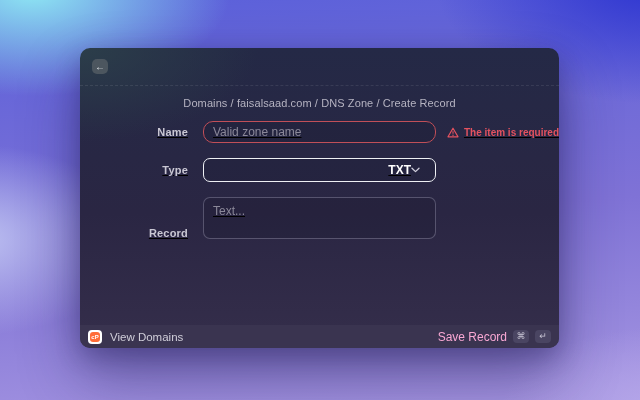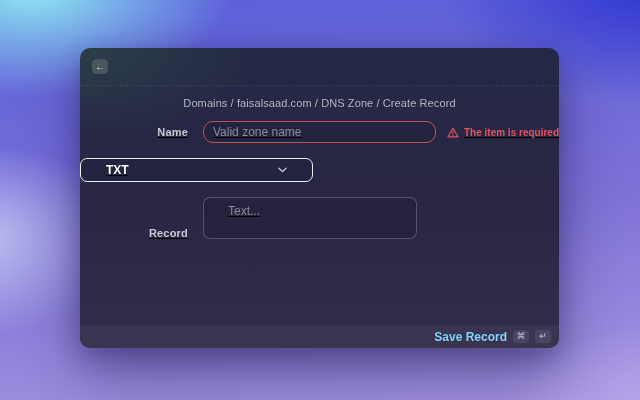--- a/index.html
+++ b/index.html
@@ -48,27 +48,27 @@
   .text-input {
     width:233px; height:22px; border:1px solid rgba(182,178,205,0.34); border-radius:10px;
     background:rgba(12,12,30,0.14); color:#edecf2; font-size:12px; padding:0 9px;
     font-family:"Liberation Sans", sans-serif; outline:none;
   }
   .text-input::placeholder, .textarea::placeholder { color:#8b8899; }
   .text-input.invalid { border:1.5px solid #c14f58; }
   .select {
     width:233px; height:24px; border:1.5px solid #eef0f4; border-radius:7px;
     background:rgba(12,12,30,0.10); color:#ffffff; font-size:12px; font-weight:700;
-    display:flex; align-items:center; justify-content:space-between; padding:0 25px;
+    display:flex; align-items:center; justify-content:flex-end; padding:0 15px;
     cursor:pointer;
   }
   .chevron { display:flex; align-items:center; }
   .textarea {
-    width:214px; height:42px; border:1px solid rgba(182,178,205,0.34); border-radius:7px;
-    background:rgba(12,12,30,0.14); color:#edecf2; font-size:12px; padding:6px 24px;
+    width:233px; height:42px; border:1px solid rgba(182,178,205,0.34); border-radius:7px;
+    background:rgba(12,12,30,0.14); color:#edecf2; font-size:12px; padding:6px 9px;
     font-family:"Liberation Sans", sans-serif; resize:none; outline:none;
   }
   .error {
     display:flex; align-items:center; margin-left:11px; color:#e4525f;
     font-size:10px; font-weight:700; white-space:nowrap;
   }
   .error svg { margin-right:5px; flex:0 0 auto; }
   .modal-footer {
     flex:0 0 23px; height:23px; background:#3a3450; display:flex; align-items:center;
     padding:0 8px;
@@ -78,21 +78,21 @@
     width:14px; height:14px; background:#ffffff; border-radius:4px;
     display:flex; align-items:center; justify-content:center;
   }
   .cp-logo-inner {
     width:10px; height:10px; background:#ff6c37; border-radius:3px;
     color:#ffffff; font-size:6px; font-weight:700; line-height:10px; text-align:center;
   }
   .view-domains { margin-left:8px; color:#d0ced9; font-size:11.5px; }
   .footer-right { margin-left:auto; display:flex; align-items:center; }
   .save-record {
-    background:none; border:none; color:#7dd3fc; font-size:12px; font-weight:700;
+    background:none; border:none; color:#f9a8d4; font-size:12px; font-weight:400;
     font-family:"Liberation Sans", sans-serif; cursor:pointer; padding:0;
   }
   .key {
     width:16px; height:13px; margin-left:6px; background:#4a4562; border-radius:4px;
     color:#c6c3d2; font-size:9px; line-height:13px; text-align:center;
   }
 </style>
 </head>
 <body>
 
@@ -118,39 +118,46 @@
             <path d="M6 1.2 L11 9.8 L1 9.8 Z" fill="none" stroke="#e4525f" stroke-width="1.2" stroke-linejoin="round"></path>
             <line x1="6" y1="4.3" x2="6" y2="6.8" stroke="#e4525f" stroke-width="1.1"></line>
             <circle cx="6" cy="8.3" r="0.7" fill="#e4525f"></circle>
           </svg>
           <span>The item is required</span>
         </div>
       </div>
 
 
       <div class="row">
+        <div class="label-col">Type</div>
         <div class="select ctrl">
           <span>TXT</span>
           <span class="chevron">
             <svg width="9" height="6" viewBox="0 0 9 6">
               <path d="M1 1.2 L4.5 4.6 L8 1.2" fill="none" stroke="#cfcdda" stroke-width="1.3" stroke-linecap="round" stroke-linejoin="round"></path>
             </svg>
           </span>
         </div>
       </div>
 
       <div class="row row-top">
         <div class="label-col">Record</div>
         <textarea class="textarea" placeholder="Text..." style=""></textarea>
       </div>
 
     </div>
   </div>
 
   <div class="modal-footer">
+    <div class="footer-left">
+      <div class="cp-logo">
+        <div class="cp-logo-inner">cP</div>
+      </div>
+      <span class="view-domains">View Domains</span>
+    </div>
     <div class="footer-right">
       <button class="save-record">Save Record</button>
       <span class="key">⌘</span>
       <span class="key">↵</span>
     </div>
   </div>
 
 </div>
 
 </body></html>

